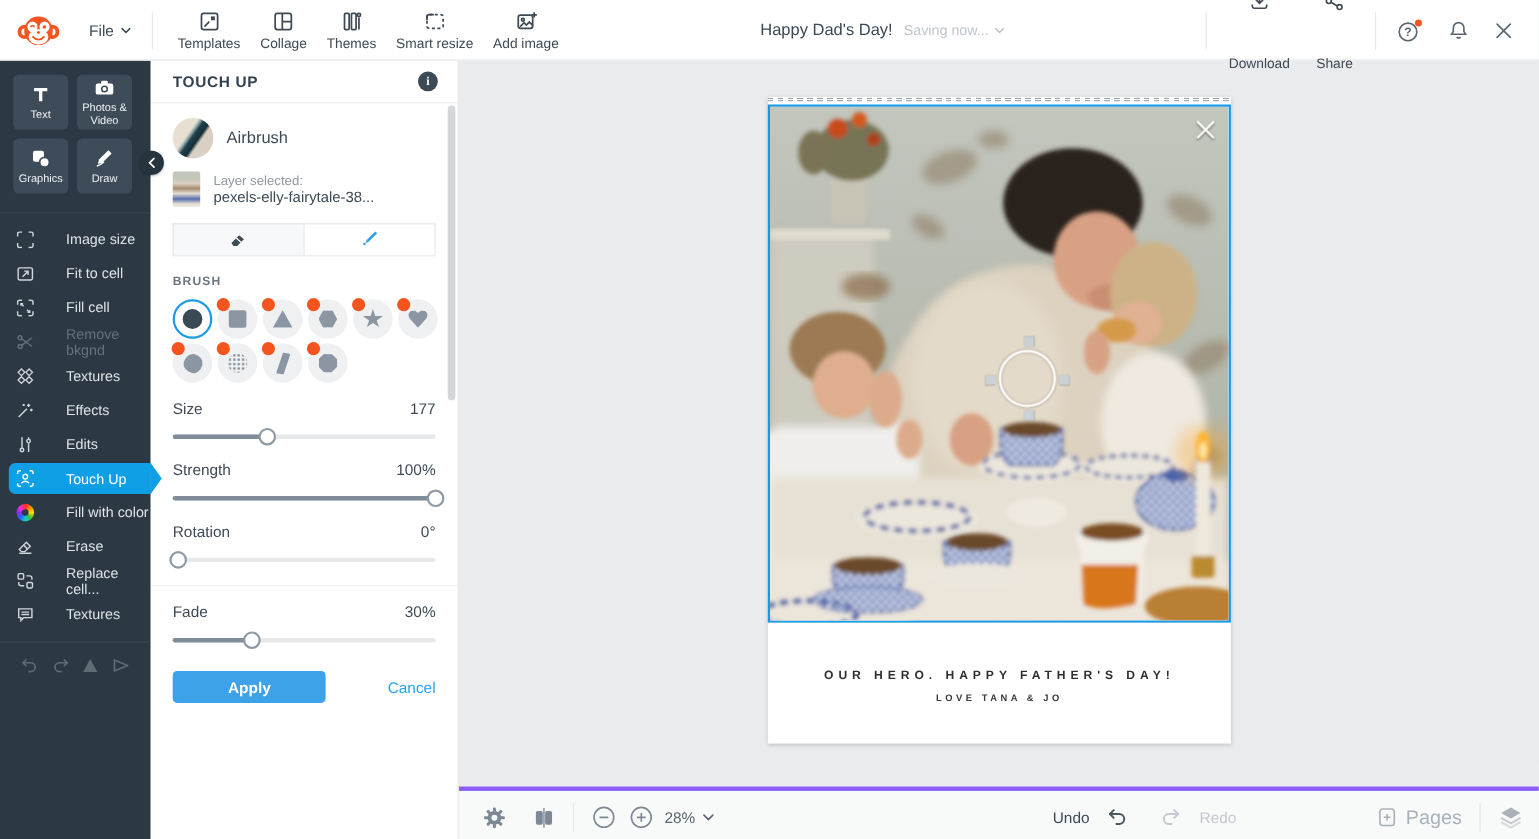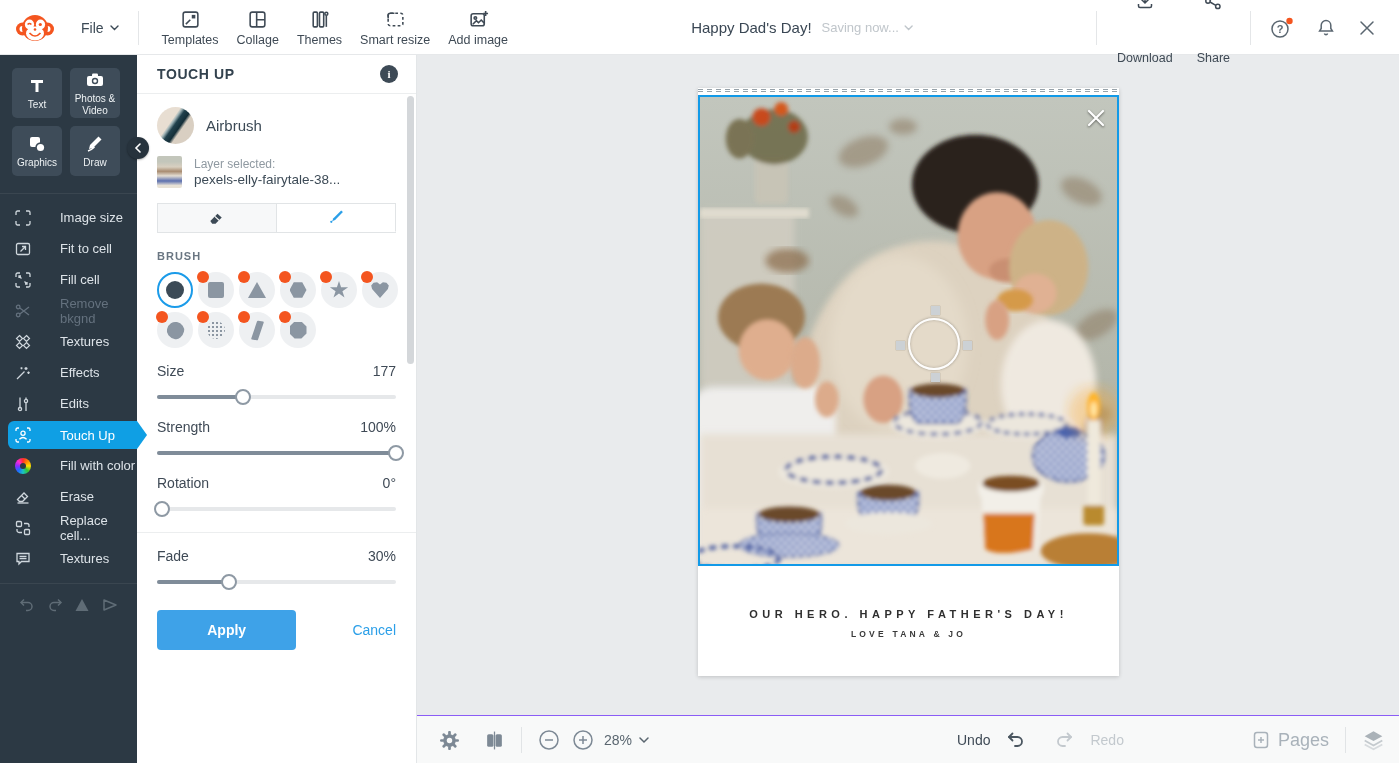--- a/index.html
+++ b/index.html
@@ -87,21 +87,21 @@
   .slider-block { margin-top:15px; }
   .slider-head { display:flex; justify-content:space-between; align-items:center; }
   .slider-label { font-size:14px; color:#3f4a56; }
   .slider-value { font-size:14px; color:#3f4a56; }
   .slider-track { position:relative; height:15px; margin-top:10px; }
   .rail { position:absolute; top:6px; left:0; right:0; height:4px; border-radius:2px; background:#e6e8ea; }
   .fill { position:absolute; top:6px; left:0; height:4px; border-radius:2px; background:#7f8c99; }
   .thumb { position:absolute; top:0; width:16px; height:16px; border-radius:50%; background:#fff; border:2px solid #8e99a4; cursor:pointer; }
   .panel-hr-wide { border-top:1px solid #eceeef; margin:16px -20px 0 -20px; }
   .btn-row { display:flex; align-items:center; margin-top:21px; }
-  .apply-btn { width:140px; height:40px; background:#3ea2e8; border:none; border-radius:4px; color:#fff; font-size:14px; font-weight:bold; font-family:"Liberation Sans",sans-serif; cursor:pointer; }
+  .apply-btn { width:140px; height:29px; background:#3ea2e8; border:none; border-radius:4px; color:#fff; font-size:14px; font-weight:bold; font-family:"Liberation Sans",sans-serif; cursor:pointer; }
   .cancel-link { margin-left:56px; font-size:14px; color:#2b9fe8; cursor:pointer; }
   .panel-scrollbar { position:absolute; right:2px; top:41px; width:7px; height:268px; border-radius:4px; background:#d4d7da; }
 
   
   #canvasarea { position:absolute; top:55px; left:417px; width:982px; height:660px; background:#e9ebed; }
   #card { position:absolute; left:281px; top:33px; width:421px; height:588px; background:#fff; box-shadow:0 1px 4px rgba(0,0,0,.18); }
   .ants { position:absolute; left:0; top:1px; width:421px; height:3px;
           background:repeating-linear-gradient(90deg,#97a2aa 0 5px,transparent 5px 9px) top/100% 1px no-repeat,
                      repeating-linear-gradient(90deg,#97a2aa 0 5px,transparent 5px 9px) bottom/100% 1px no-repeat; }
   #photo { position:absolute; left:0; top:7px; width:421px; height:471px; border:2px solid #129ae8; overflow:hidden; }
@@ -109,21 +109,21 @@
   .photo-close { position:absolute; right:10px; top:10px; width:22px; height:22px; cursor:pointer; filter:drop-shadow(0 1px 1px rgba(0,0,0,.5)); }
   .brush-cursor { position:absolute; left:208px; top:221px; width:52px; height:52px; border-radius:50%; border:2px solid #fdfdfd; box-shadow:0 0 3px rgba(0,0,0,.35), inset 0 0 3px rgba(0,0,0,.25); }
   .bc-h { position:absolute; width:9px; height:9px; background:#ccd1d5; box-shadow:0 0 1px rgba(0,0,0,.4); }
   .bc-n { left:21px; top:-14px; } .bc-s { left:21px; bottom:-14px; }
   .bc-w { left:-14px; top:21px; } .bc-e { right:-14px; top:21px; }
   .caption { position:absolute; left:0; top:478px; width:421px; height:110px; text-align:center; }
   .cap1 { margin-top:42px; font-size:11px; font-weight:bold; letter-spacing:4.5px; color:#2f2f2f; }
   .cap2 { margin-top:9px; font-size:8.5px; font-weight:bold; letter-spacing:3.2px; color:#3a3a3a; }
 
   
-  #bottombar { position:absolute; left:417px; bottom:0; width:982px; height:48px; background:#f8f9f9; border-top:1px solid #8b5cf6; }
+  #bottombar { position:absolute; left:417px; bottom:0; width:982px; height:48px; background:#f8f9f9; border-top:4px solid #8b5cf6; }
   .bb-left { position:absolute; left:0; top:0; height:48px; display:flex; align-items:center; padding-left:22px; }
   .bb-left svg { cursor:pointer; }
   .bb-divider { width:1px; height:26px; background:#e1e4e6; margin:0 16px; }
   .zoom-text { font-size:14px; color:#5a6670; margin:0 7px 0 10px; }
   .bb-center { position:absolute; left:540px; top:0; height:48px; display:flex; align-items:center; gap:14px; }
   .undo-lbl { font-size:14px; color:#3f4a56; cursor:pointer; }
   .redo-lbl { font-size:14px; color:#c3c9ce; cursor:default; }
   .bb-right { position:absolute; right:14px; top:0; height:48px; display:flex; align-items:center; }
   .pages-btn { display:flex; align-items:center; gap:7px; cursor:pointer; }
   .pages-lbl { font-size:18px; color:#a9b2ba; }

